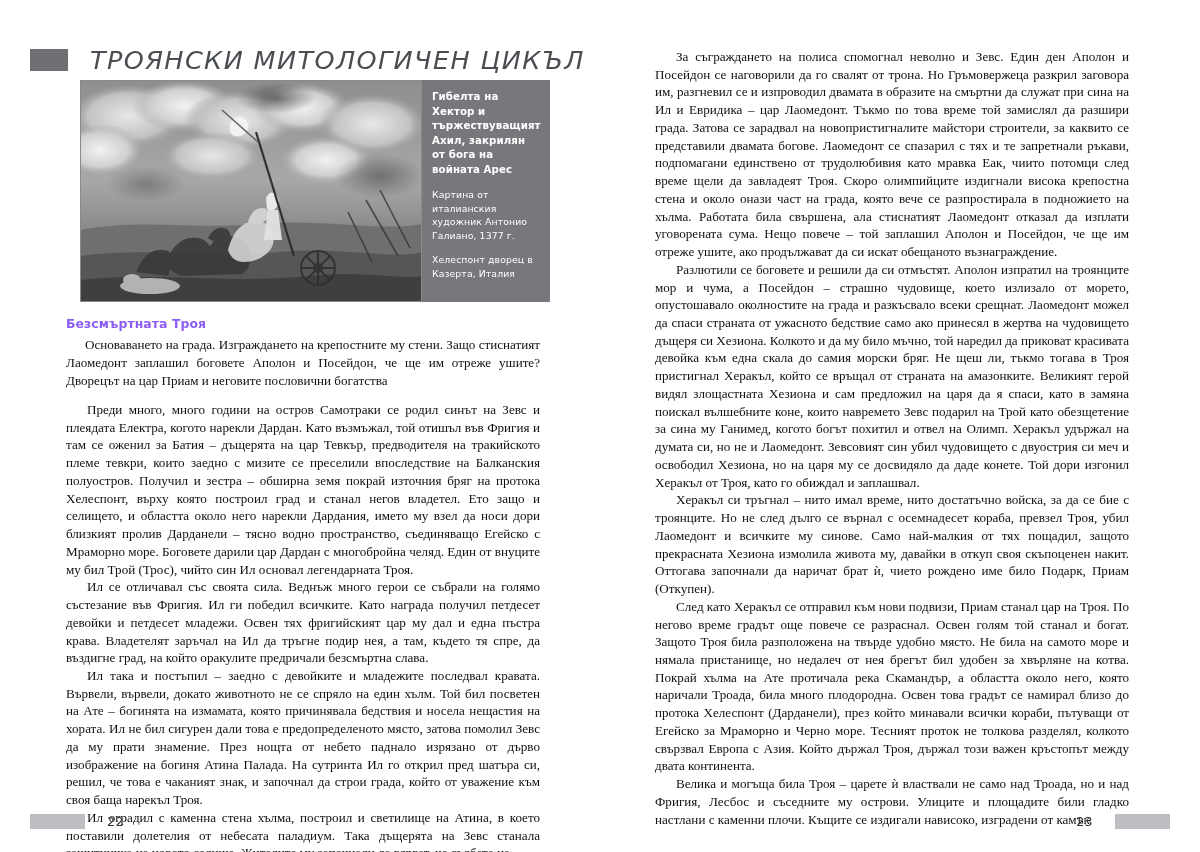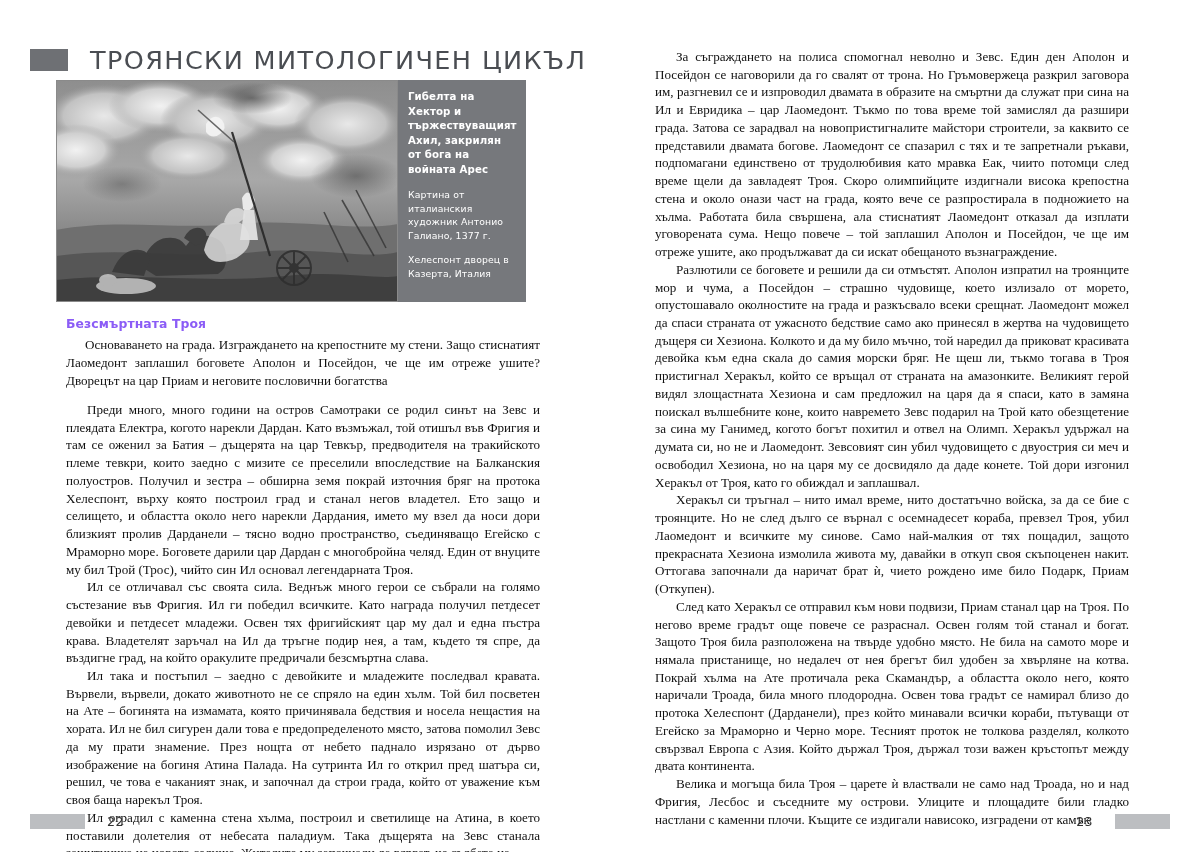--- a/index.html
+++ b/index.html
@@ -29,26 +29,27 @@
     flex: 0 0 auto;
   }
   .page-title {
     margin-left: 22px;
     font-family: "DejaVu Sans", sans-serif;
     font-size: 25.5px;
     letter-spacing: 1.4px;
     color: #4a4d52;
     white-space: nowrap;
     font-weight: 400;
+    font-style: italic;
   }
 
   
   .figure-wrap {
     position: absolute;
-    left: 56px; top: 80px;
+    left: 80px; top: 80px;
     width: 470px; height: 222px;
     display: flex;
   }
   .illus {
     position: relative;
     width: 342px; height: 222px;
     overflow: hidden;
     background: #9a9a9a;
   }
   .illus svg { display: block; width: 100%; height: 100%; }

